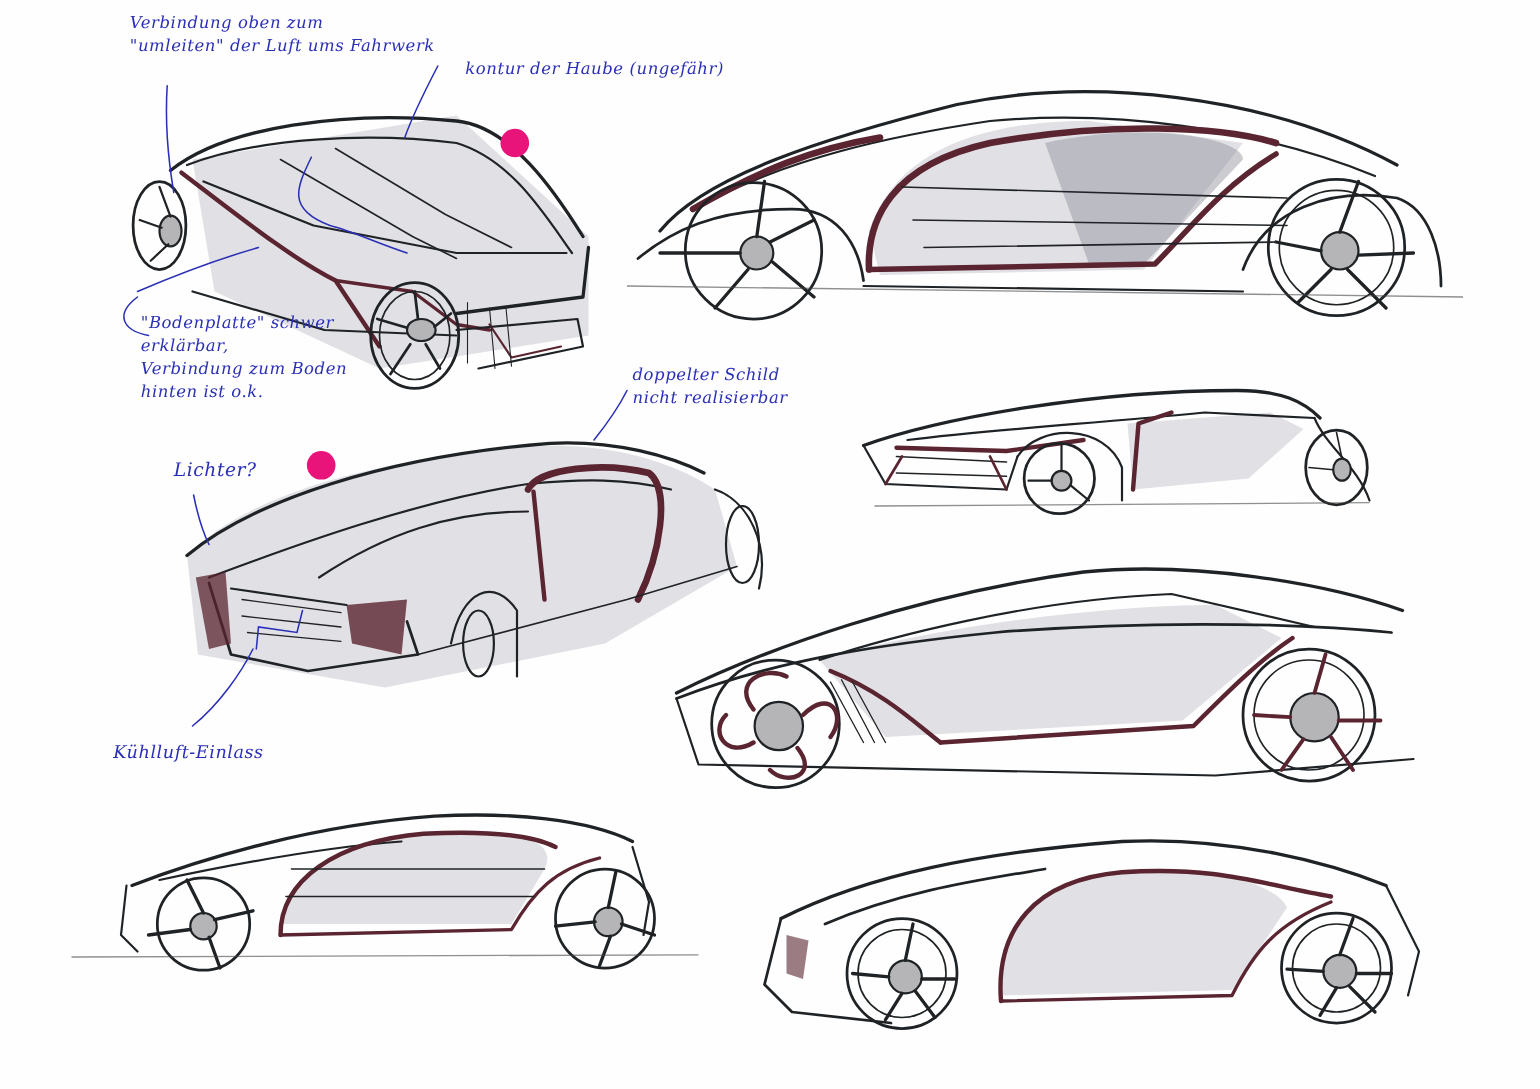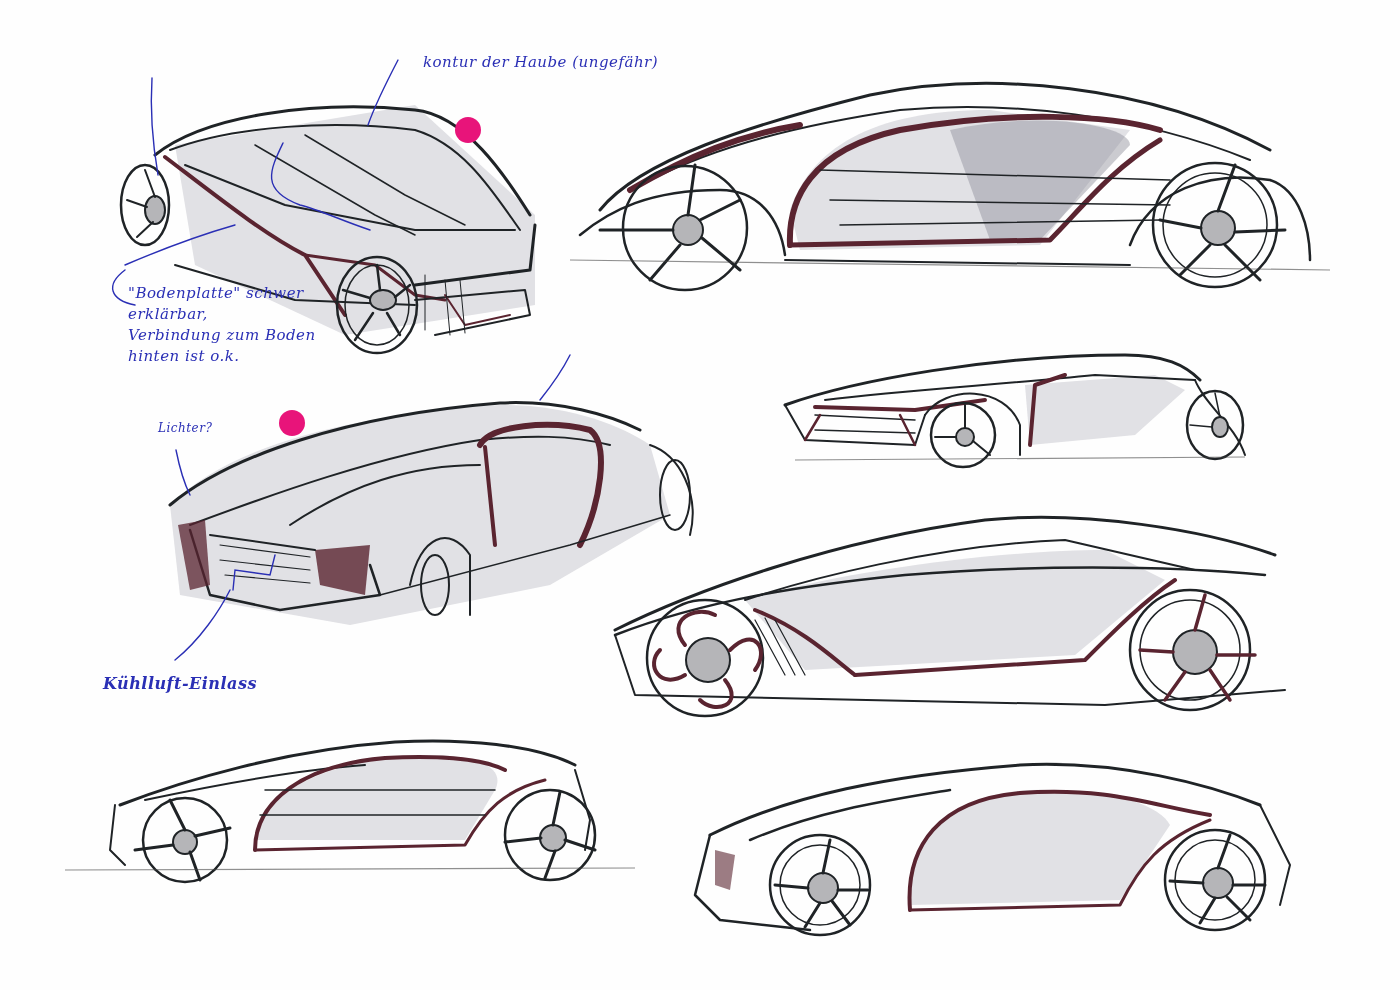--- a/index.html
+++ b/index.html
@@ -191,24 +191,28 @@
       <path d="M283 143 C270 170, 260 190, 300 205 C320 210, 340 220, 370 230"></path>
       <path d="M125 270 C105 285, 110 300, 135 305"></path>
       <path d="M125 265 C160 250, 200 235, 235 225"></path>
       <path d="M570 355 C560 375, 548 390, 540 400"></path>
       <path d="M176 450 C180 470, 185 485, 190 495"></path>
       <path d="M175 660 C200 640, 220 610, 230 590"></path>
       <path d="M233 590 L235 570 L270 575 L275 555"></path>
     </g>
   </svg>
 
+  <div class="note" style="left:118px; top:10px;">Verbindung oben zum
+"umleiten" der Luft ums Fahrwerk</div>
   <div class="note" style="left:412px; top:52px;margin-left:11px;">kontur der Haube (ungefähr)</div>
   <div class="note" style="left:128px; top:283px;">"Bodenplatte" schwer
 erklärbar,
 Verbindung zum Boden
 hinten ist o.k.</div>
-  <div class="note" style="left:158px; top:418px; font-size:12px;">Lichter?</div>
-  <div class="note" style="left:103px; top:673px; font-size:16px;font-weight:bold;">Kühlluft-Einlass</div>
+  <div class="note" style="left:575px; top:330px;">doppelter Schild
+nicht realisierbar</div>
+  <div class="note" style="left:158px; top:418px; font-size:17px;">Lichter?</div>
+  <div class="note" style="left:103px; top:673px; font-size:16px;">Kühlluft-Einlass</div>
 
   <div class="dot" style="left:455px; top:117px; background:#e8147a;"></div>
   <div class="dot" style="left:279px; top:410px; background:#e8147a;"></div>
 
 </div>
 
 </body></html>

